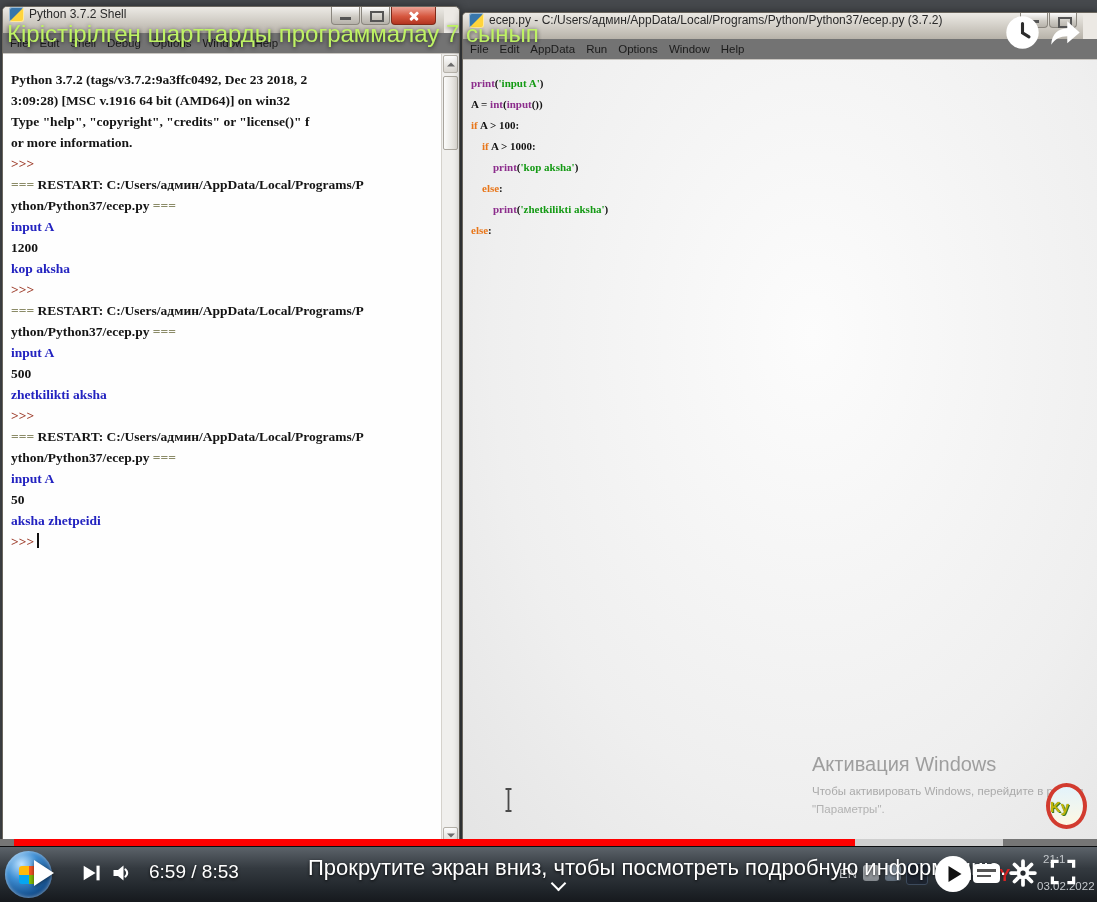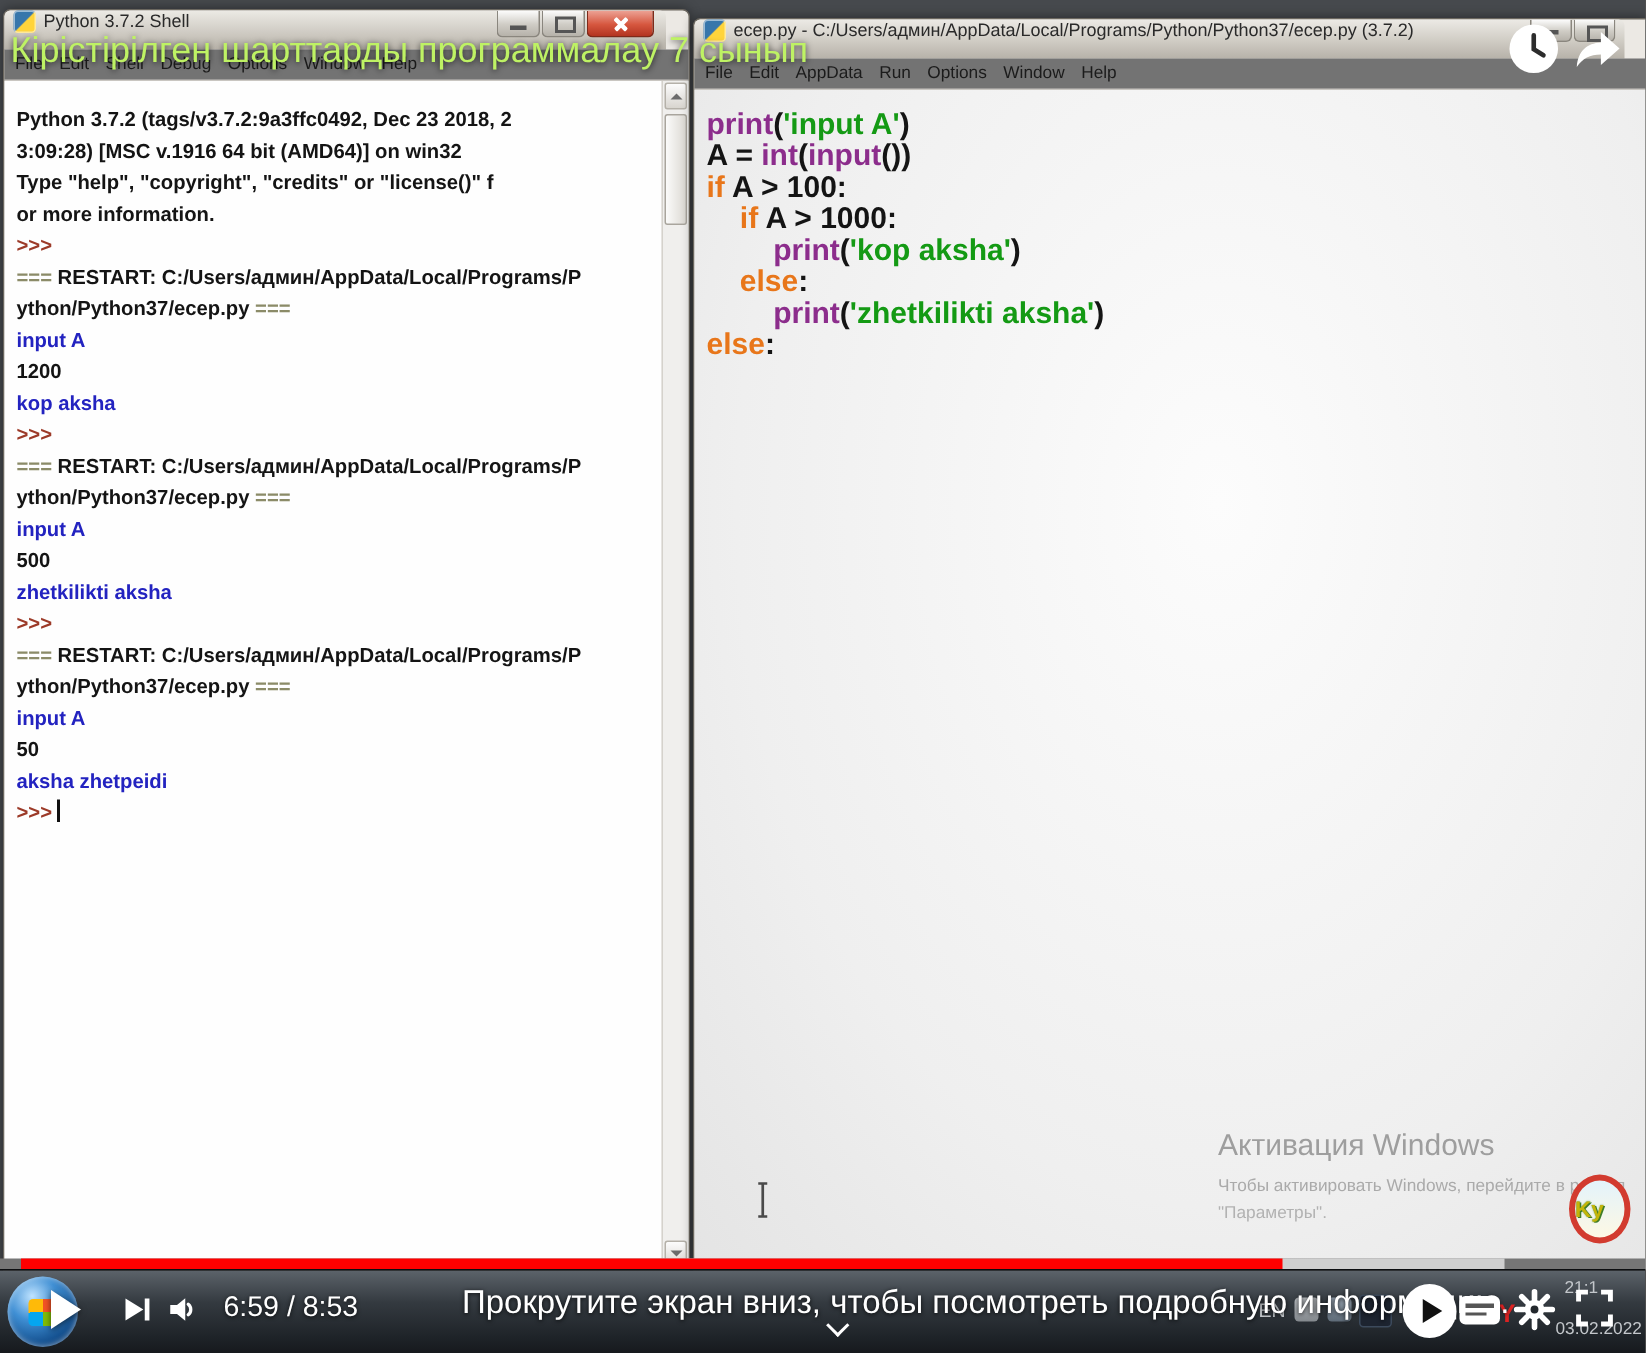--- a/index.html
+++ b/index.html
@@ -1,18 +1,18 @@
 <!DOCTYPE html>
 <html><head>
 <meta charset="utf-8">
 <style>
   html,body{margin:0;padding:0;background:#222;}
   .stage{position:relative;width:1097px;height:902px;overflow:hidden;
          background:#46494d;font-family:"Liberation Sans",sans-serif;}
-  .mono{font-family:Liberation Sans, sans-serif;}
+  .mono{font-family:Liberation Serif, serif;}
 
   
   .win{position:absolute;border:1px solid #6b675f;border-radius:5px 5px 0 0;
        box-shadow:0 0 8px rgba(0,0,0,.45);background:#ece9e4;}
   .win-shell{left:2px;top:6px;width:456px;height:839px;}
   .win-editor{left:462px;top:12px;width:635px;height:833px;border-right:none;border-radius:5px 0 0 0;}
 
   .titlebar{position:absolute;left:0;top:0;right:15px;height:26px;
             background:linear-gradient(#eceae5,#cdc9c1 60%,#b7b2a9);
             border-radius:4px 4px 0 0;display:flex;align-items:flex-start;padding-left:6px;box-sizing:border-box;}
@@ -36,21 +36,21 @@
 
   .menubar{position:absolute;left:0;right:0;top:26px;height:21px;background:#737373;
            border-bottom:1px solid #c9c6c1;display:flex;align-items:center;padding-left:7px;box-sizing:border-box;}
   .menu-item{font-size:11.5px;color:#1b1b1b;margin-right:11px;}
 
   .content{position:absolute;left:0;right:0;top:47px;bottom:0;overflow:hidden;}
   .shell-content{background:#fefefe;padding:15px 4px 0 8px;right:17px;}
   .editor-content{background:radial-gradient(ellipse at 55% 35%,#fcfcfc 0%,#efefef 65%,#e4e4e4 100%);
                   padding:13px 0 0 8px;}
   .code-line{white-space:pre;height:21px;line-height:21px;font-size:13.5px;font-weight:700;}
-  .editor-content .code-line{font-size:20px;}
+  .editor-content .code-line{font-size:11px;}
   .seg-t{color:#141414;}
   .seg-o{color:#2323c0;}
   .seg-p{color:#9c3a28;}
   .seg-r{color:#8b8b68;}
   .seg-k{color:#e8761a;}
   .seg-b{color:#8c2d8c;}
   .seg-s{color:#149a14;}
   .seg-caret{display:inline-block;width:2px;height:15px;background:#111;vertical-align:-2px;}
 
   

